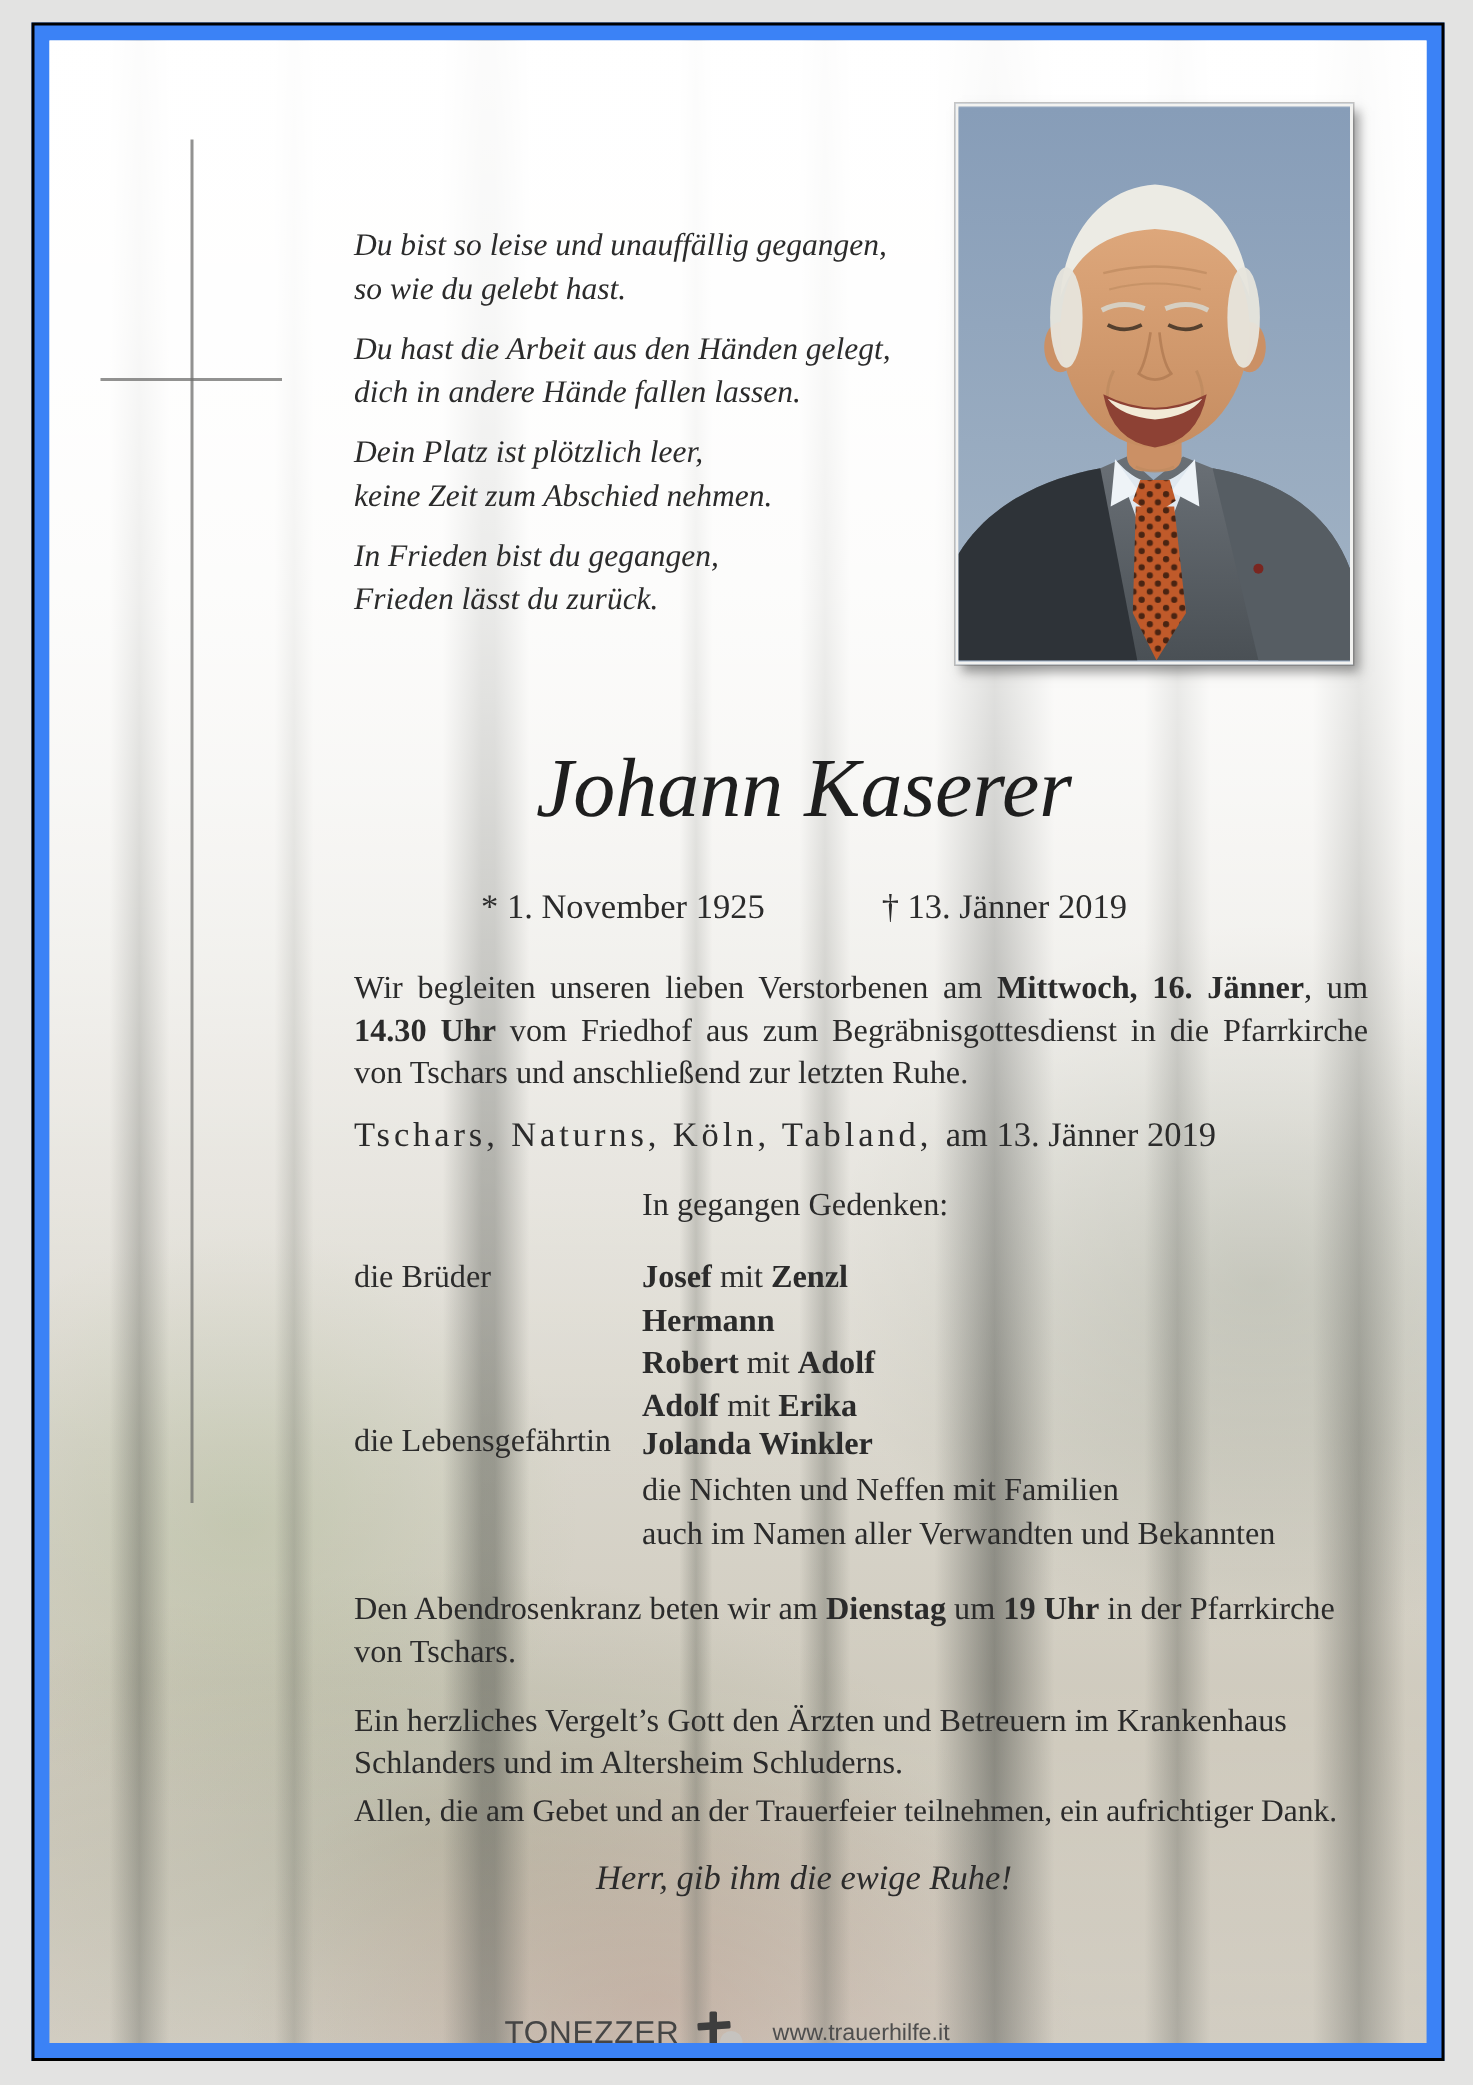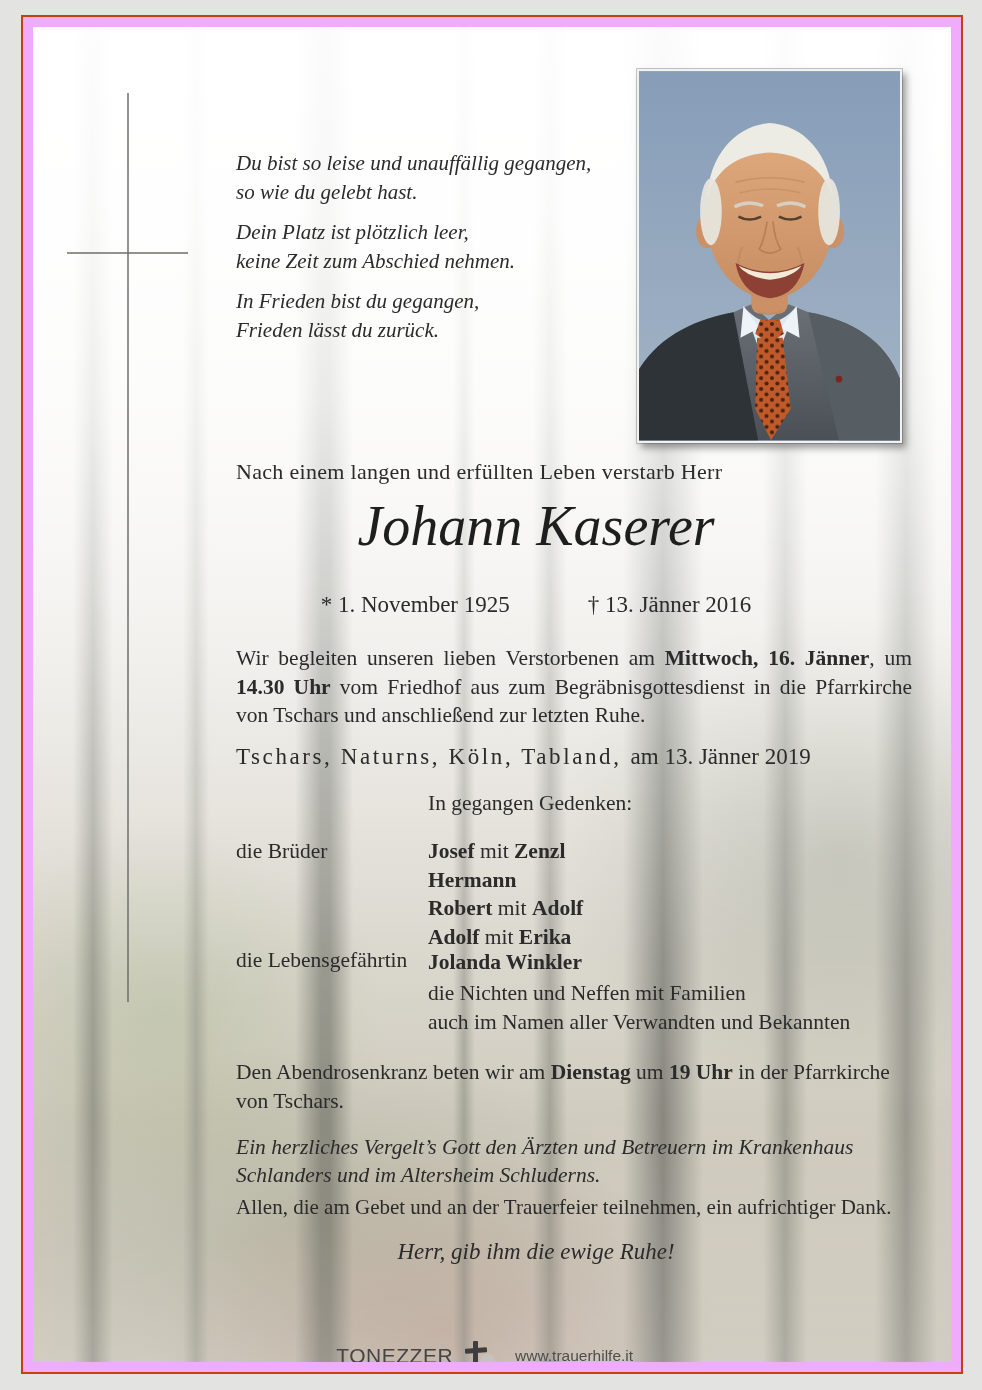--- a/index.html
+++ b/index.html
@@ -4,21 +4,21 @@
 <style>
   html,body{margin:0;padding:0;}
   body{
     width:982px;height:1390px;position:relative;overflow:hidden;
     background:#e3e3e2;
     font-family:"Liberation Serif","DejaVu Serif",serif;
     color:#2b2b2b;
   }
   .card-frame{
     position:absolute;left:21px;top:15px;right:19px;bottom:16px;
-    border:2px solid #c2410c;background:#f0abfc;padding:10px;
+    border:2px solid #000000;background:#3b82f6;padding:10px;
     box-sizing:border-box;
   }
   .forest{
     position:relative;width:100%;height:100%;overflow:hidden;
     background:
       linear-gradient(180deg, rgba(255,255,255,.97) 0%, rgba(255,255,255,.93) 14%, rgba(255,255,255,.82) 28%, rgba(255,255,255,.62) 42%, rgba(255,255,255,.40) 56%, rgba(255,255,255,.24) 70%, rgba(255,255,255,.18) 82%, rgba(255,255,255,.30) 100%),
       linear-gradient(90deg, transparent 0%, rgba(58,60,50,.55) 45%, rgba(58,60,50,.55) 60%, transparent 100%) 262px 0 / 58px 100% no-repeat,
       linear-gradient(90deg, transparent, rgba(52,54,46,.60) 50%, transparent) 590px 0 / 80px 100% no-repeat,
       linear-gradient(90deg, transparent, rgba(60,62,52,.48) 50%, transparent) 842px 0 / 62px 100% no-repeat,
       linear-gradient(90deg, transparent, rgba(64,66,55,.45) 50%, transparent) 40px 0 / 40px 100% no-repeat,
@@ -64,21 +64,21 @@
   .gedenken{left:395px;top:764px;font-size:21.5px;}
   .m-label{left:203px;font-size:21.5px;}
   .m-col{left:395px;font-size:21.5px;line-height:28.5px;}
   .brothers-label{top:812px;}
   .brothers{top:810px;}
   .partner-label{top:921px;}
   .partner{top:921px;font-weight:bold;}
   .relatives{top:952px;}
 
   .rosary{top:1031px;}
-  .thanks{top:1106px;line-height:28px;font-style:italic;}
+  .thanks{top:1106px;line-height:28px;}
   .gratitude{top:1166px;font-size:21px;white-space:nowrap;width:700px;}
   .closing{left:167px;top:1212px;width:672px;text-align:center;font-style:italic;font-size:23px;}
 
   
   .footer{left:203px;top:1300px;display:flex;align-items:center;
     font-family:"Liberation Sans","DejaVu Sans",sans-serif;color:#4e4e4e;}
   .copyright{font-size:13.5px;margin-top:43px;}
   .brand{font-size:21px;letter-spacing:.5px;color:#454545;margin-left:7px;}
   .logo{position:relative;display:inline-block;width:36px;height:30px;margin-left:10px;}
   .logo-circle{position:absolute;left:17px;top:13px;width:15px;height:15px;border-radius:50%;background:#c6c3bf;}
@@ -94,20 +94,21 @@
 <div class="card-frame">
   <div class="forest">
 
     <div>
       <div class="abs cross-v"></div>
       <div class="abs cross-h"></div>
     </div>
 
     <div class="abs poem">
       <p><span>Du bist so leise und unauffällig gegangen,</span><br><span>so wie du gelebt hast.</span></p>
+      <p><span>Du hast die Arbeit aus den Händen gelegt,</span><br><span>dich in andere Hände fallen lassen.</span></p>
       <p><span>Dein Platz ist plötzlich leer,</span><br><span>keine Zeit zum Abschied nehmen.</span></p>
       <p><span>In Frieden bist du gegangen,</span><br><span>Frieden lässt du zurück.</span></p>
     </div>
 
     <div class="abs photo">
       <svg viewBox="0 0 265 374">
         <defs>
           <linearGradient id="sky" x1="0" y1="0" x2="0" y2="1">
             <stop offset="0" stop-color="#879db8"></stop>
               <stop offset="1" stop-color="#a3b4c5"></stop>
@@ -161,25 +162,24 @@
 
         <path d="M 105 178 Q 97 194 104 210" stroke="#bd8a5f" stroke-width="2" fill="none" opacity=".8"></path>
         <path d="M 161 178 Q 169 194 162 210" stroke="#bd8a5f" stroke-width="2" fill="none" opacity=".8"></path>
 
         <path d="M 98 194 Q 133 212 168 194 Q 162 226 133 230 Q 104 226 98 194 Z" fill="#8d4134"></path>
         <path d="M 101 197 Q 133 212 165 197 Q 156 209 133 211 Q 110 209 101 197 Z" fill="#f2ead6"></path>
         <path d="M 120 243 Q 133 249 146 243" stroke="#bd8a5f" stroke-width="1.8" fill="none" opacity=".7"></path>
       </svg>
     </div>
 
-    <div class="abs intro">Nach einem langen und erfüllten Leben verstarb Herr</div>
     <div class="abs name">Johann Kaserer</div>
     <div class="abs dates">
       <span>* 1. November 1925</span>
-      <span>† 13. Jänner 2016</span>
+      <span>† 13. Jänner 2019</span>
     </div>
 
     <div class="abs para funeral"><span>Wir begleiten unseren lieben Verstorbenen am </span><b>Mittwoch, 16. Jänner</b><span>, um </span><b>14.30 Uhr</b><span> vom Friedhof aus zum Begräbnisgottesdienst in die Pfarrkirche von Tschars und anschließend zur letzten Ruhe.</span></div>
 
     <div class="abs para dateline"><span class="cities">Tschars, Naturns, Köln, Tabland,</span><span class="dl-date">am 13. Jänner 2019</span></div>
 
     <div class="abs gedenken">In gegangen Gedenken:</div>
 
     <div class="abs m-label brothers-label">die Brüder</div>
     <div class="abs m-col brothers">

